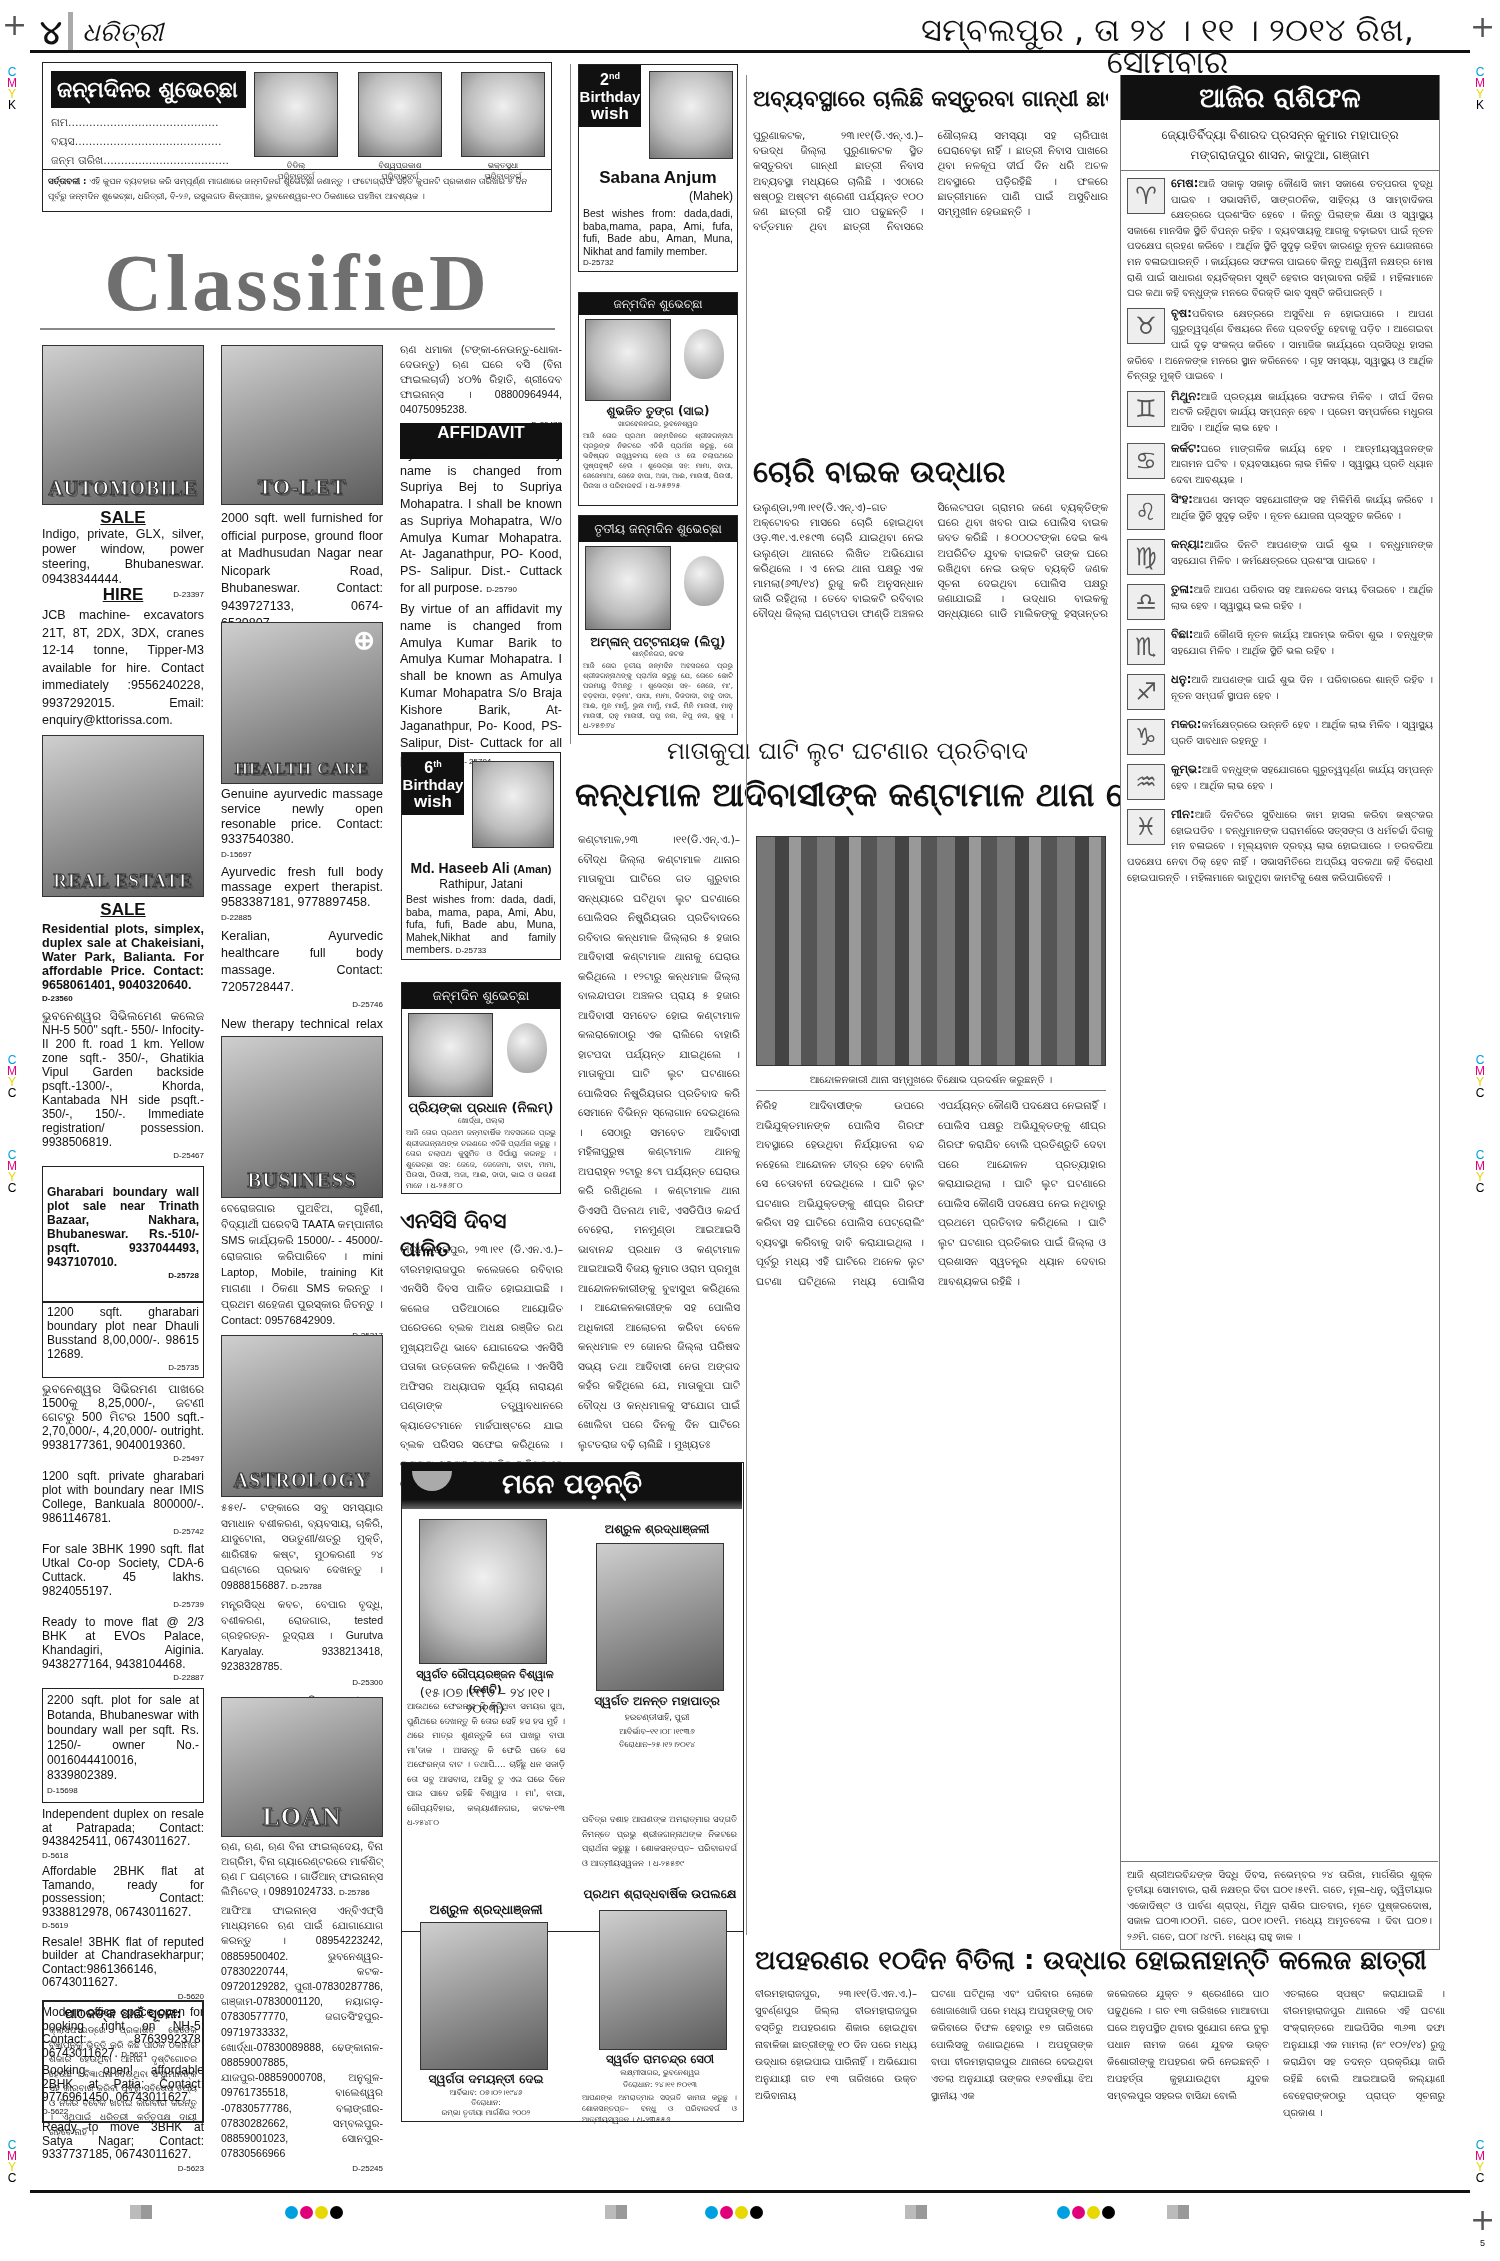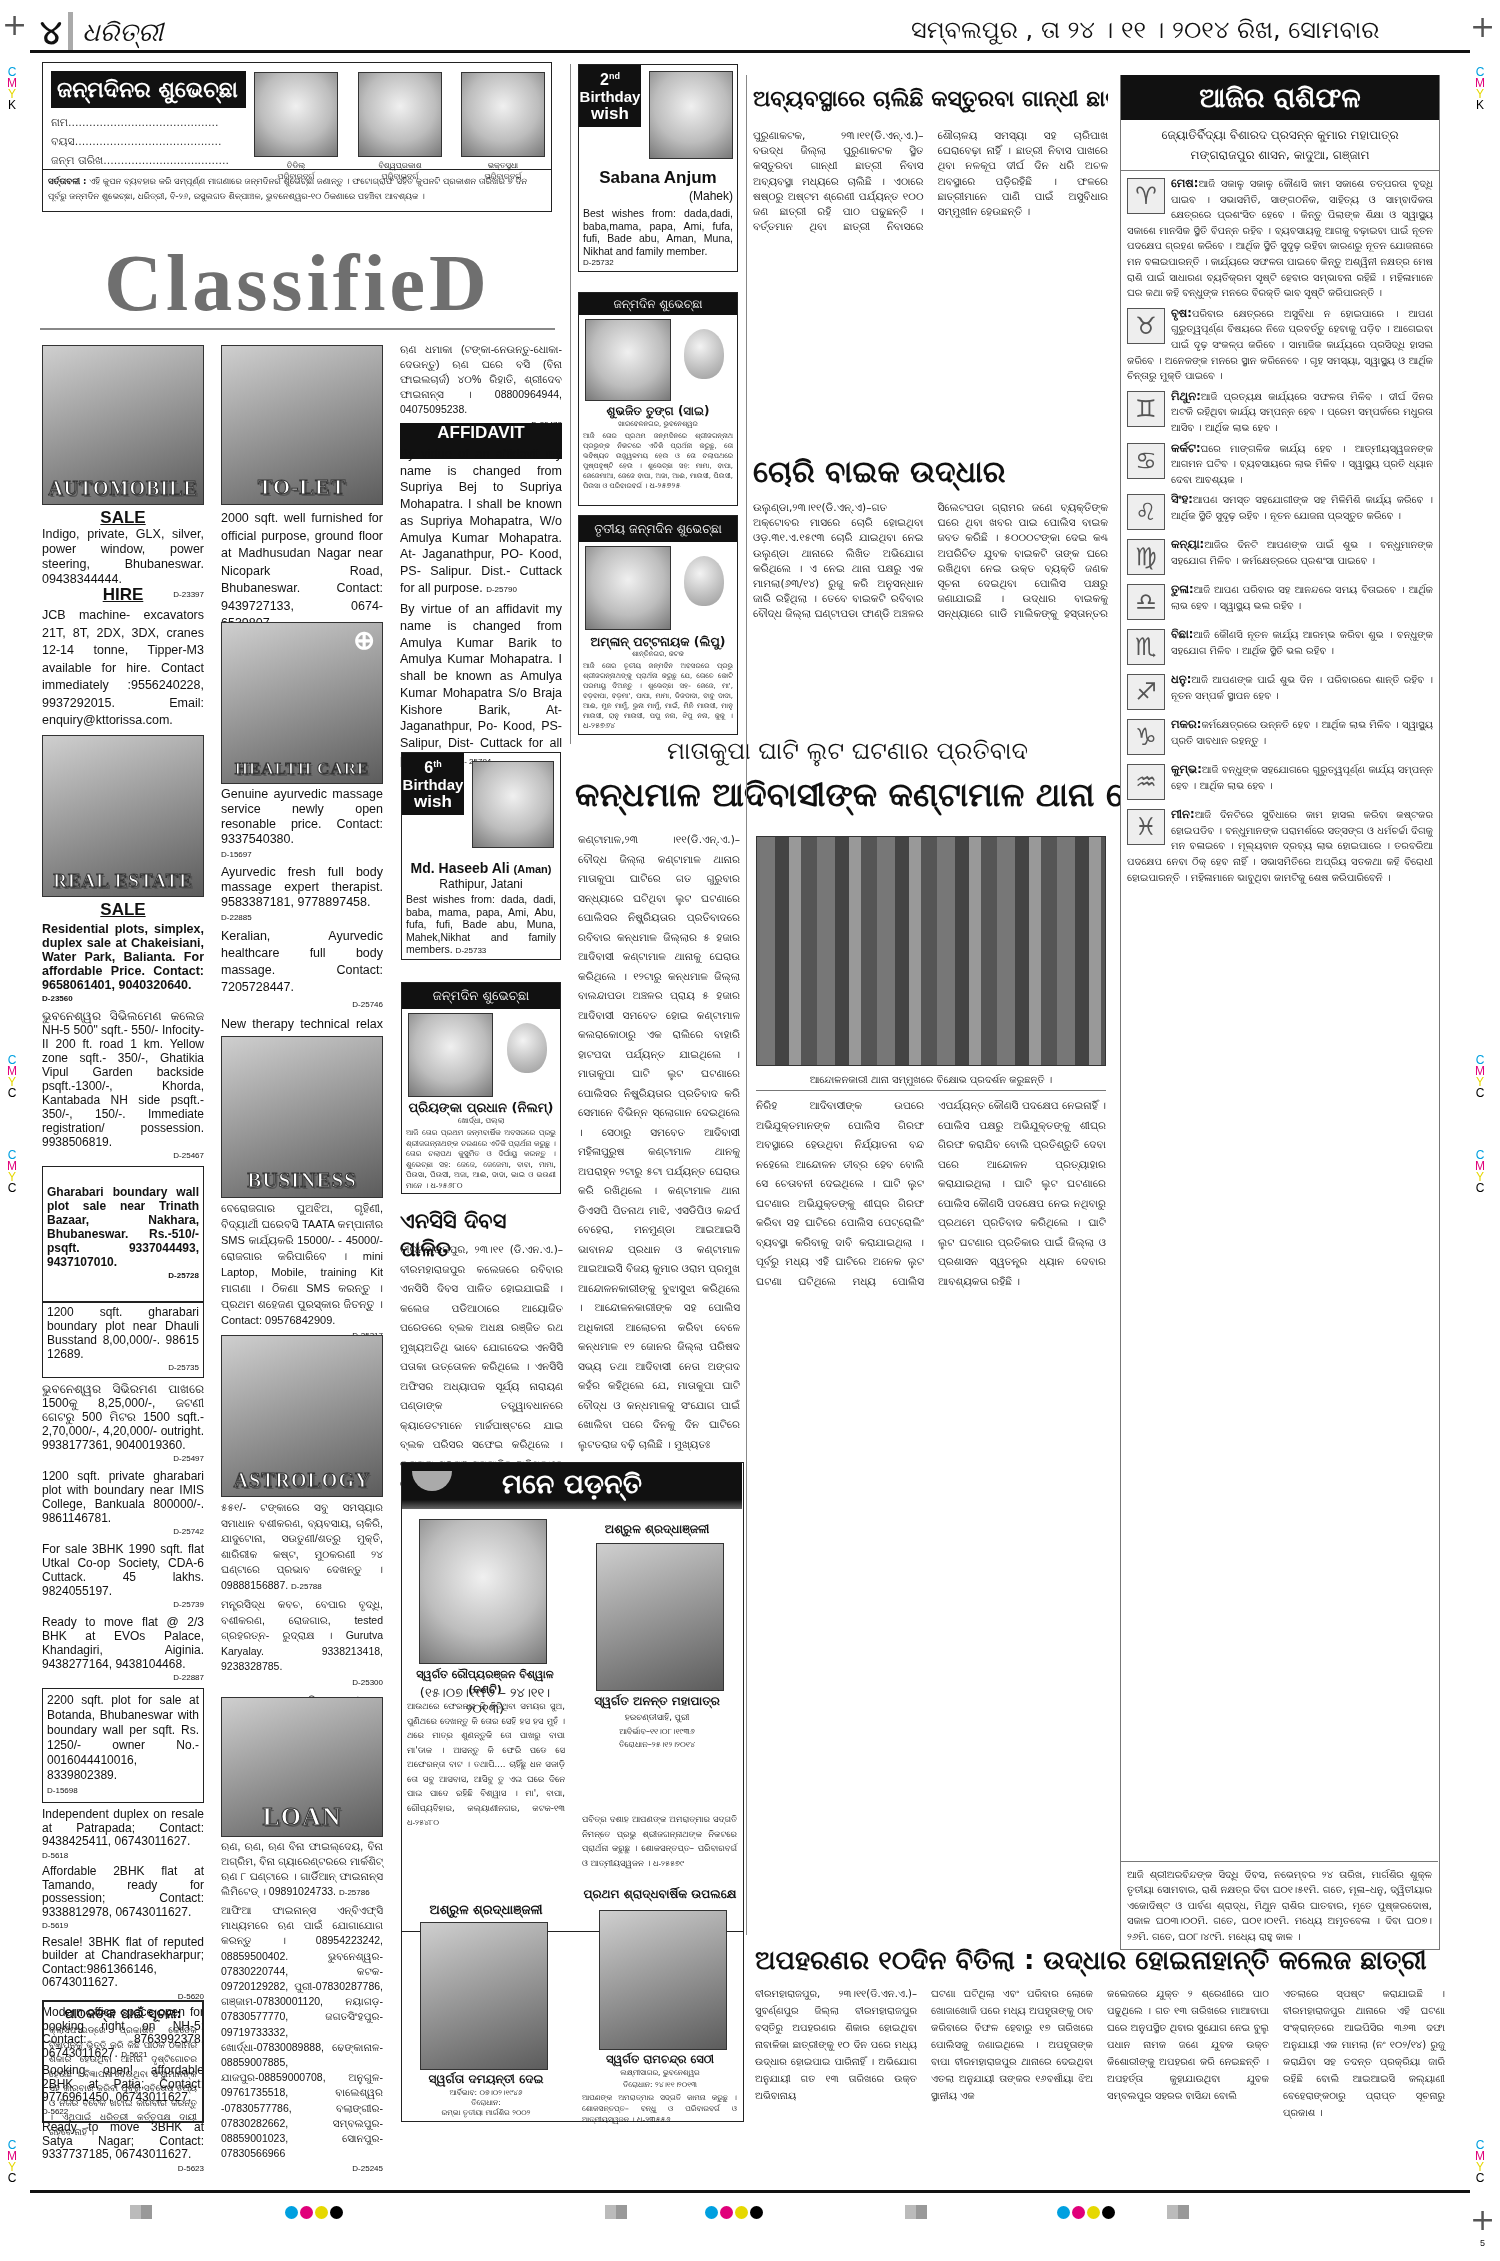--- a/index.html
+++ b/index.html
@@ -78,21 +78,21 @@
 <div class="abs cmyk" style="left:1474px;top:2140px">
   <div class="c">C</div>
     <div class="m">M</div>
     <div class="y">Y</div>
     <div class="k">C</div>
 </div>
 
 <div class="abs" style="left:40px;top:12px;font-size:34px;font-weight:bold;line-height:40px">୪</div>
 <div class="abs" style="left:68px;top:12px;width:5px;height:38px;background:#aaa"></div>
 <div class="abs" style="left:82px;top:16px;font-size:26px;font-style:italic;line-height:32px">ଧରିତ୍ରୀ</div>
-<div class="abs" style="left:911px;top:14px;width:575px;text-align:left;font-size:24px;line-height:32px">ସମ୍ବଲପୁର , ତା ୨୪ । ୧୧ । ୨୦୧୪ ରିଖ, ସୋମବାର</div>
+<div class="abs" style="left:880px;top:14px;width:575px;text-align:center;font-size:32px;line-height:32px">ସମ୍ବଲପୁର , ତା ୨୪ । ୧୧ । ୨୦୧୪ ରିଖ, ସୋମବାର</div>
 <div class="abs rule" style="left:30px;top:50px;width:1440px;height:3px"></div>
 
 <div class="abs box" style="left:42px;top:62px;width:510px;height:108px;border-width:1.5px">
   <div class="abs blackbar" style="left:8px;top:8px;width:195px;height:37px;font-size:22px;line-height:37px;font-weight:bold;text-align:left;padding-left:6px">ଜନ୍ମଦିନର ଶୁଭେଚ୍ଛା</div>
   <div class="abs" style="left:8px;top:50px;font-size:11px;line-height:19px;color:#333">
     <div>ନାମ...........................................</div>
     <div>ବୟସ..........................................</div>
     <div>ଜନ୍ମ ତାରିଖ....................................</div>
   </div>
   <div class="abs photo light" style="left:211px;top:9px;width:84px;height:85px"></div>

